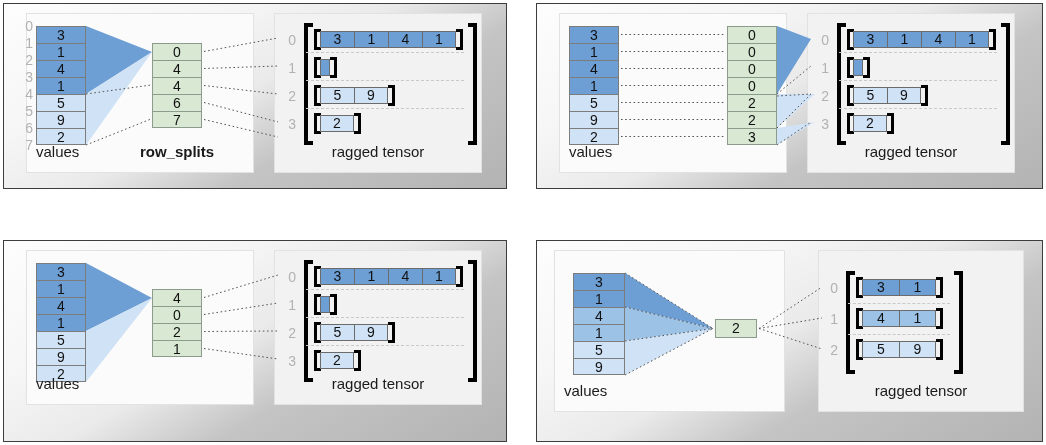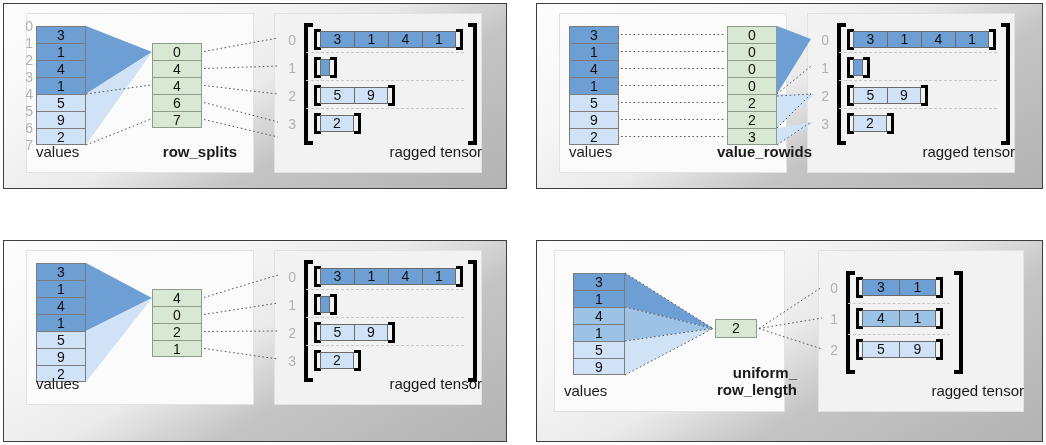--- a/index.html
+++ b/index.html
@@ -27,21 +27,21 @@
     border:1px solid #e2e2e2;
   }
   .card.left{background:#fbfbfb;}
   .card.right{background:#f2f2f2;}
 
   .card-label{
     position:absolute;
     font-size:15px;
     color:#1a1a1a;
     white-space:pre-line;
-    text-align:right;
+    text-align:center;
     line-height:17px;
   }
   .card-label.bold{font-weight:bold;}
 
   
   .colbox{position:absolute;}
   .cell{
     box-sizing:border-box;
     border:1px solid #7c7c7c;
     border-bottom:none;
@@ -199,21 +199,20 @@
         <div class="card-label" style="left: 32px; top: 139px; width: 90px; text-align: left;">values</div>
         <div class="colbox" style="left: 190px; top: 22px; width: 50px;">
           <div class="gcell">0</div>
           <div class="gcell">0</div>
           <div class="gcell">0</div>
           <div class="gcell">0</div>
           <div class="gcell">2</div>
           <div class="gcell">2</div>
           <div class="gcell">3</div>
         </div>
-        <div class="card-label bold" style="left: 155px; top: 139px; width: 120px;">value_rowids</div>
         <div class="brk obrk-l" style="left: 300px; top: 19px; width: 9px; height: 122px;"></div>
         <div class="brk obrk-r" style="left: 464px; top: 19px; width: 9px; height: 122px;"></div>
         <div class="rt-rowlbl" style="left: 276px; top: 29px; width: 16px;">0</div>
         <div class="brk brk-l" style="left: 310px; top: 25px; width: 7px; height: 21px;"></div>
         <div class="rt-cells" style="left: 316px; top: 27px; height: 17px;">
           <div class="rt-cell" style="background: rgb(109, 158, 212); width: 34px;">3</div>
           <div class="rt-cell" style="background: rgb(109, 158, 212); width: 34px;">1</div>
           <div class="rt-cell" style="background: rgb(109, 158, 212); width: 34px;">4</div>
           <div class="rt-cell" style="background: rgb(109, 158, 212); width: 34px;">1</div>
         </div>
@@ -330,22 +329,20 @@
         <div class="colbox" style="left: 36px; top: 32px; width: 52px;">
           <div class="cell" style="background: rgb(109, 158, 212);">3</div>
           <div class="cell" style="background: rgb(109, 158, 212);">1</div>
           <div class="cell" style="background: rgb(156, 194, 230);">4</div>
           <div class="cell" style="background: rgb(156, 194, 230);">1</div>
           <div class="cell" style="background: rgb(208, 226, 245);">5</div>
           <div class="cell" style="background: rgb(208, 226, 245);">9</div>
         </div>
         <div class="card-label" style="left: 27px; top: 141px; width: 90px; text-align: left;">values</div>
         <div class="single-g" style="left: 178px; top: 78px; width: 42px; height: 19px;">2</div>
-        <div class="card-label bold" style="left: 140px; top: 123px; width: 120px;">uniform_
-row_length</div>
         <div class="brk obrk-l" style="left: 309px; top: 30px; width: 9px; height: 103px;"></div>
         <div class="brk obrk-r" style="left: 417px; top: 30px; width: 9px; height: 103px;"></div>
         <div class="rt-rowlbl" style="left: 285px; top: 40px; width: 16px;">0</div>
         <div class="brk brk-l" style="left: 319px; top: 36px; width: 7px; height: 21px;"></div>
         <div class="rt-cells" style="left: 325px; top: 38px; height: 17px;">
           <div class="rt-cell" style="background: rgb(109, 158, 212); width: 37px;">3</div>
           <div class="rt-cell" style="background: rgb(109, 158, 212); width: 37px;">1</div>
         </div>
         <div class="brk brk-r" style="left: 399px; top: 36px; width: 7px; height: 21px;"></div>
         <div class="hdash" style="left: 311px; top: 62px; width: 102px;"></div>

